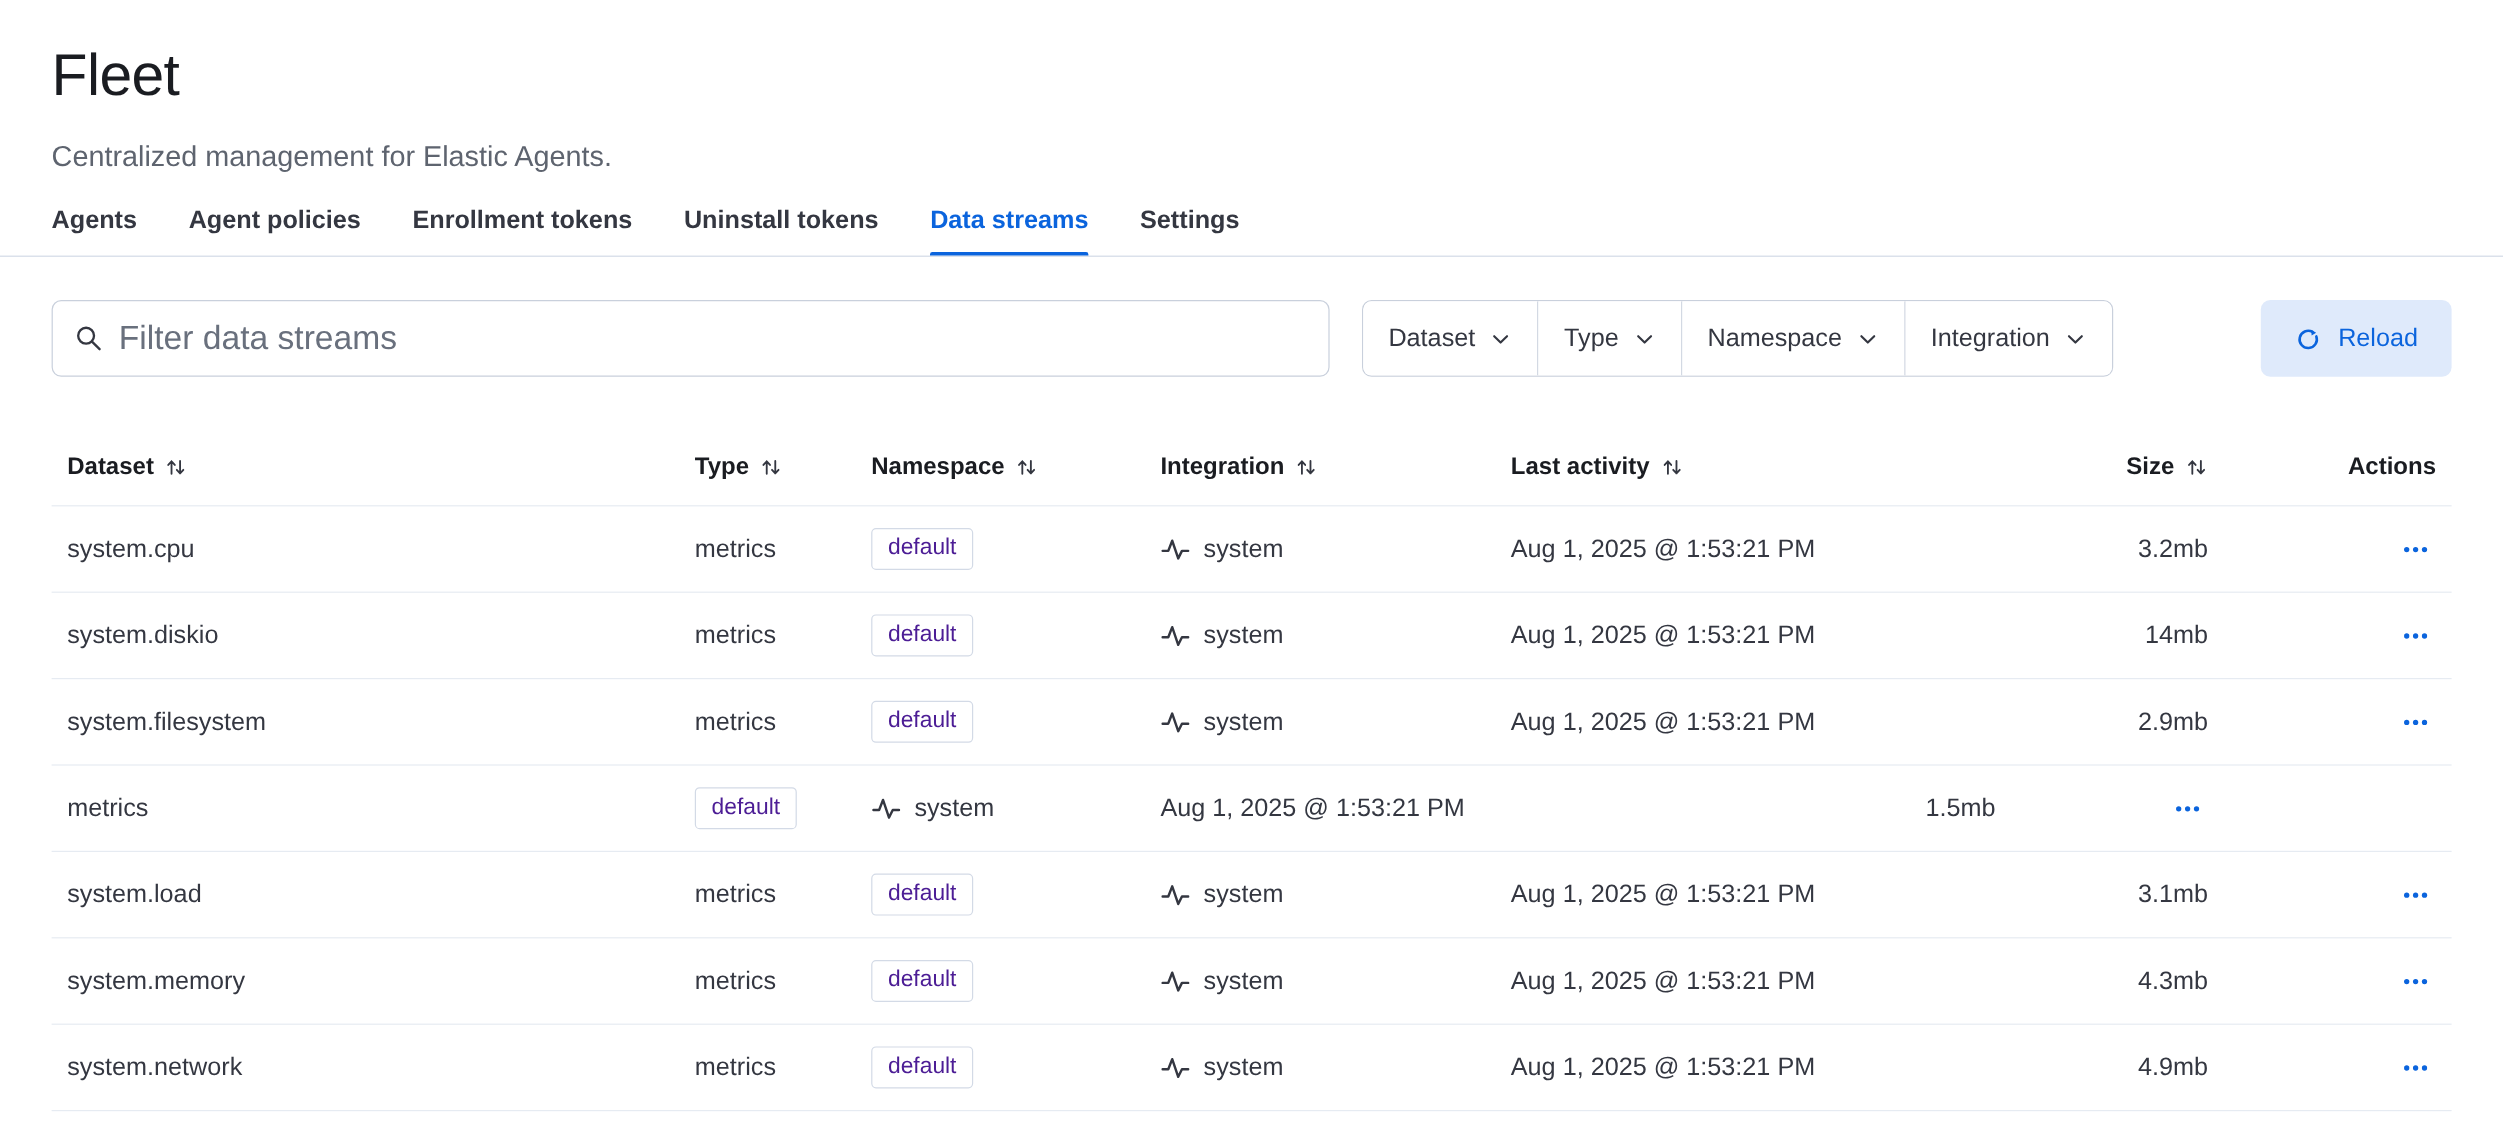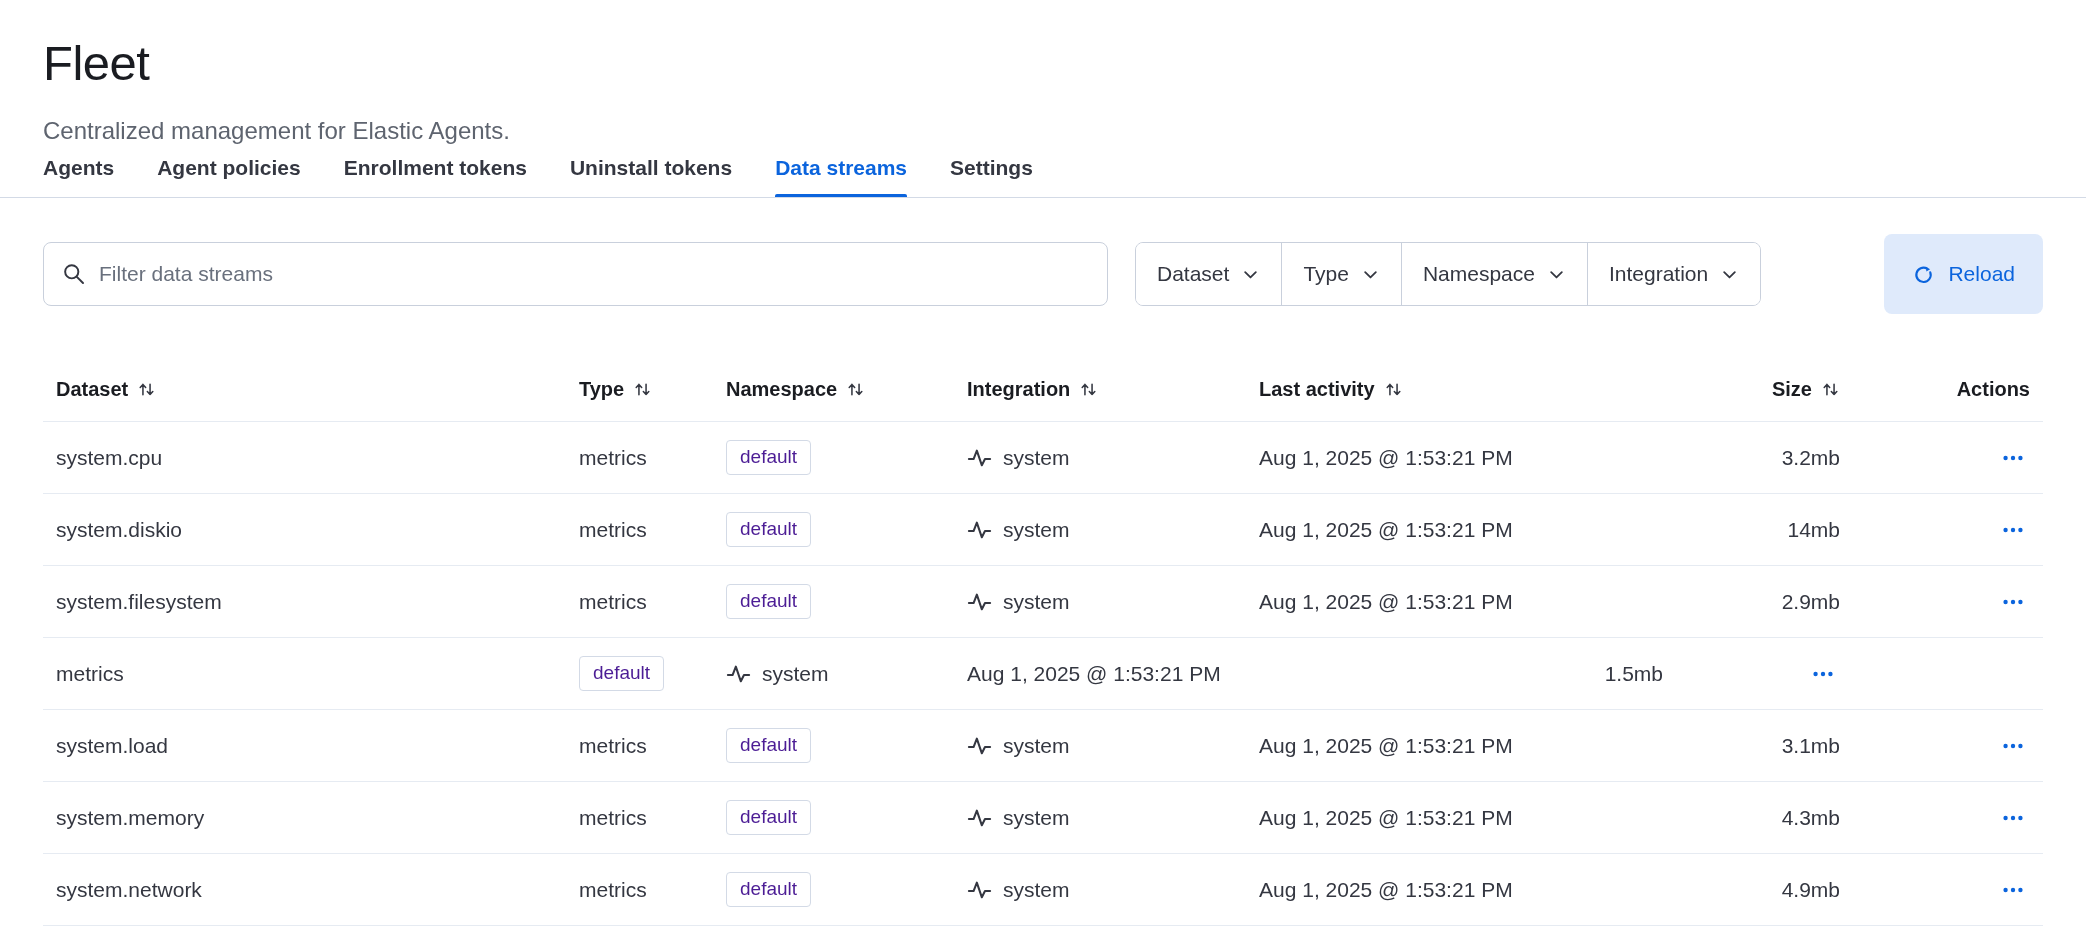--- a/index.html
+++ b/index.html
@@ -21,21 +21,21 @@
     letter-spacing: -0.5px;
     line-height: 1.1;
   }
   .page-subtitle {
     margin-top: 26px;
     font-size: 24px;
     color: #5e646f;
   }
 
   
-  .tab-bar { display: flex; gap: 43px; margin-top: 10px; }
+  .tab-bar { display: flex; gap: 43px; margin-top: 26px; }
   .tab {
     font-family: inherit;
     font-size: 21px;
     font-weight: 700;
     color: #343741;
     background: none;
     border: none;
     padding: 0 0 17px 0;
     cursor: pointer;
     position: relative;
@@ -61,21 +61,21 @@
     border-radius: 8px;
     display: flex;
     align-items: center;
     padding: 0 18px;
     gap: 13px;
     background: #fff;
   }
   .search-box input {
     border: none; outline: none;
     font-family: inherit;
-    font-size: 21px;
+    font-size: 28px;
     flex: 1;
     color: #343741;
     background: transparent;
   }
   .search-box input::placeholder { color: #69707d; }
 
   .filter-group {
     display: flex;
     height: 64px;
     border: 1px solid #c9d0dc;
@@ -95,21 +95,21 @@
     border: none;
     border-right: 1px solid #c9d0dc;
     cursor: pointer;
     white-space: nowrap;
   }
   .filter-btn:last-child { border-right: none; }
 
   .reload-btn {
     font-family: inherit;
     margin-left: auto;
-    height: 80px;
+    height: 64px;
     padding: 0 28px;
     display: flex;
     align-items: center;
     gap: 13px;
     background: #dfeafb;
     color: #0b64dd;
     font-size: 21px;
     font-weight: 500;
     border: none;
     border-radius: 8px;

